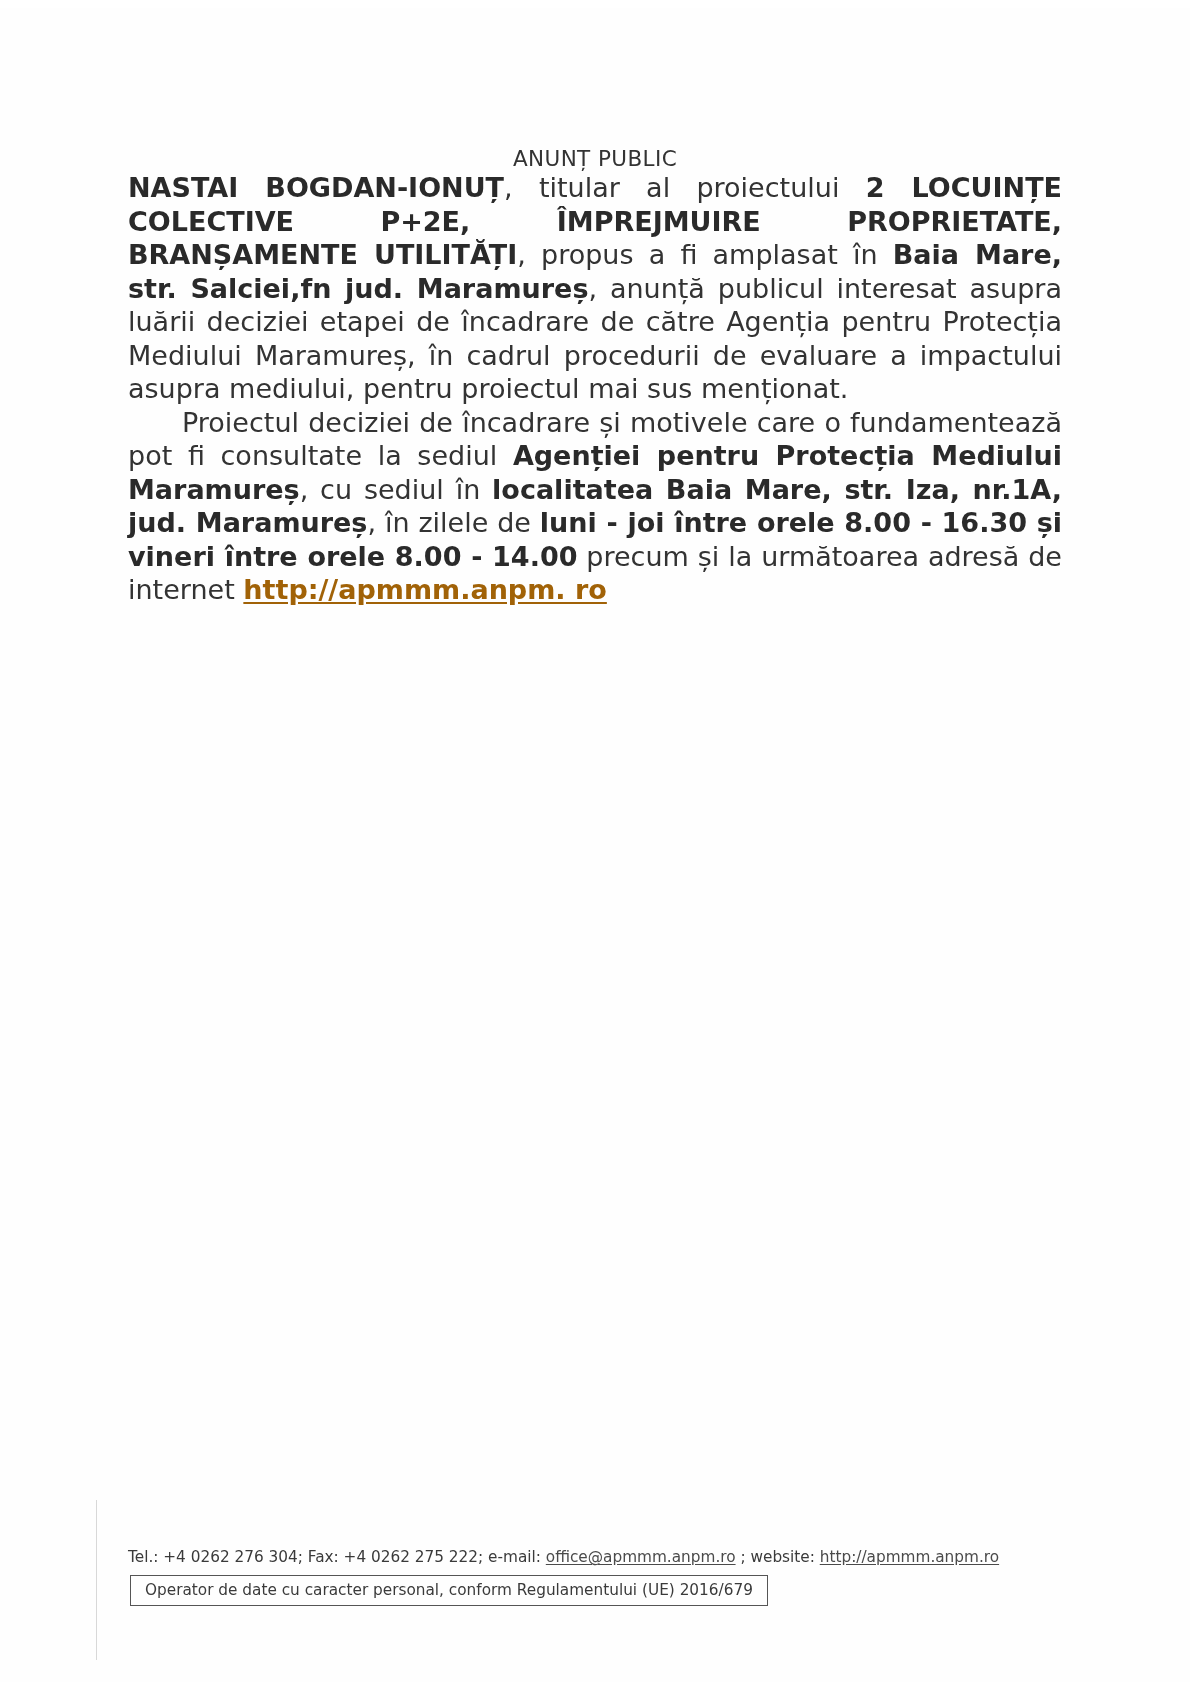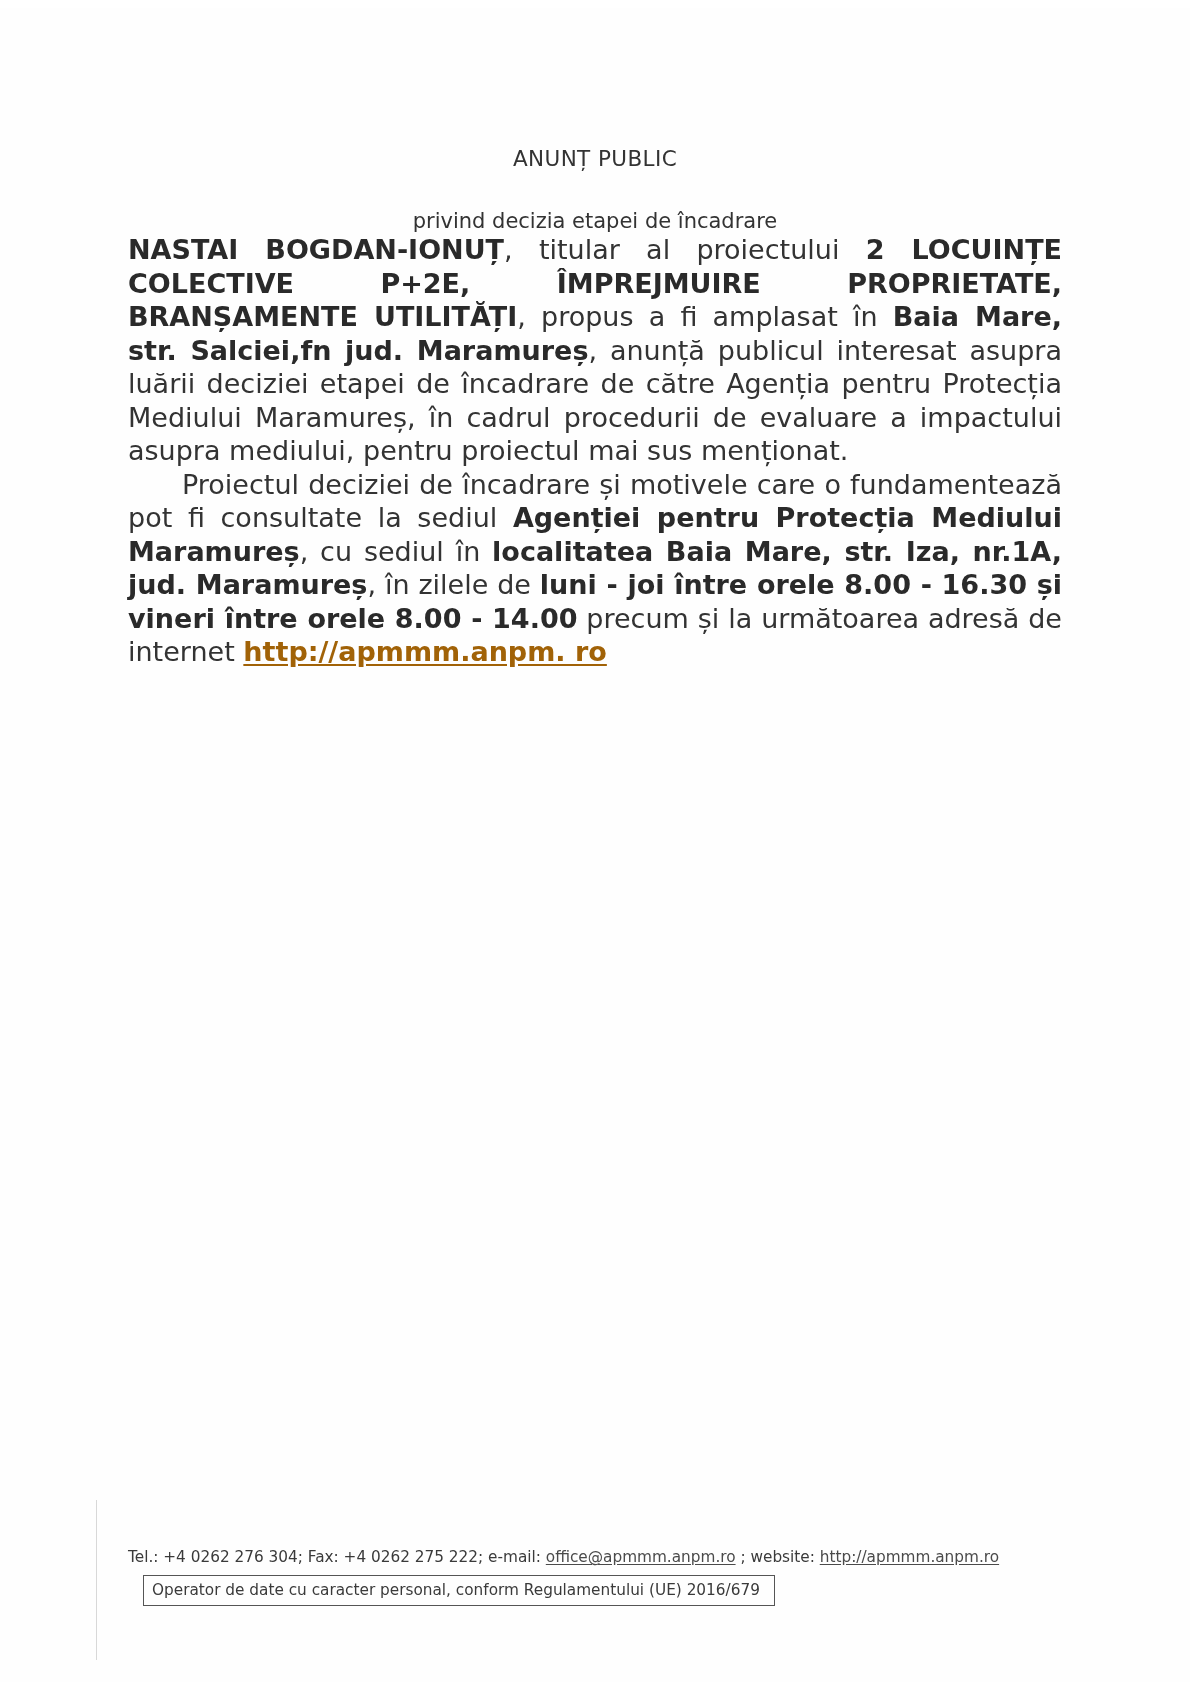--- a/index.html
+++ b/index.html
@@ -76,23 +76,23 @@
   .footer .f-line { white-space: nowrap; }
   .f-head { letter-spacing: 0.1px; }
   .f-underline {
     text-decoration: underline;
     text-underline-offset: 2px;
     color: #4a4a4a;
   }
   .op-box {
     display: inline-block;
     margin-top: 6px;
-    margin-left: 15px;
+    margin-left: 2px;
     border: 1.4px solid #555;
-    padding: 4px 14px 5px 8px;
+    padding: 4px 14px 5px 14px;
     font-size: 15.3px;
     color: #3a3a3a;
     line-height: 20px;
     min-width: 592px;
     text-align: center;
   }
   .edge-mark {
     position: absolute;
     left: 96px;
     top: 1492px;
@@ -103,21 +103,20 @@
 </style>
 </head>
 <body>
 
 <div class="page">
 
   <div class="content">
 
     <div class="doc-title">ANUNȚ PUBLIC</div>
 
-    <div class="doc-subtitle">privind decizia etapei de încadrare</div>
 
     <p class="body-par par-intro">
       <span class="b">NASTAI BOGDAN-IONUȚ</span><span>, titular al proiectului </span><span class="b">2 LOCUINȚE COLECTIVE P+2E, ÎMPREJMUIRE PROPRIETATE, BRANȘAMENTE UTILITĂȚI</span><span>, propus a fi amplasat în </span><span class="b">Baia Mare, str. Salciei,fn jud. Maramureș</span><span>, anunță publicul interesat asupra luării deciziei etapei de încadrare de către Agenția pentru Protecția Mediului Maramureș, în cadrul procedurii de evaluare a impactului asupra mediului, pentru proiectul mai sus menționat.</span>
     </p>
 
     <p class="body-par par-second">
       <span>Proiectul deciziei de încadrare și motivele care o fundamentează pot fi consultate la sediul </span><span class="b">Agenției pentru Protecția Mediului Maramureș</span><span>, cu sediul în </span><span class="b">localitatea Baia Mare, str. Iza, nr.1A, jud. Maramureș</span><span>, în zilele de </span><span class="b">luni - joi între orele 8.00 - 16.30 și vineri între orele 8.00 - 14.00</span><span> precum și la următoarea adresă de internet </span><a class="link-u" href="#">http://apmmm.anpm. ro</a>
     </p>
 
 

